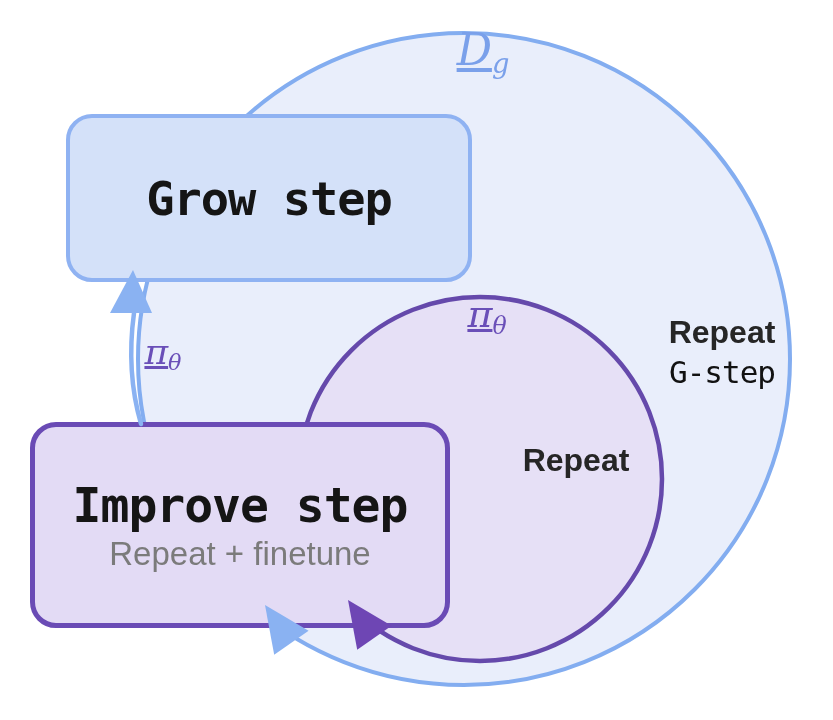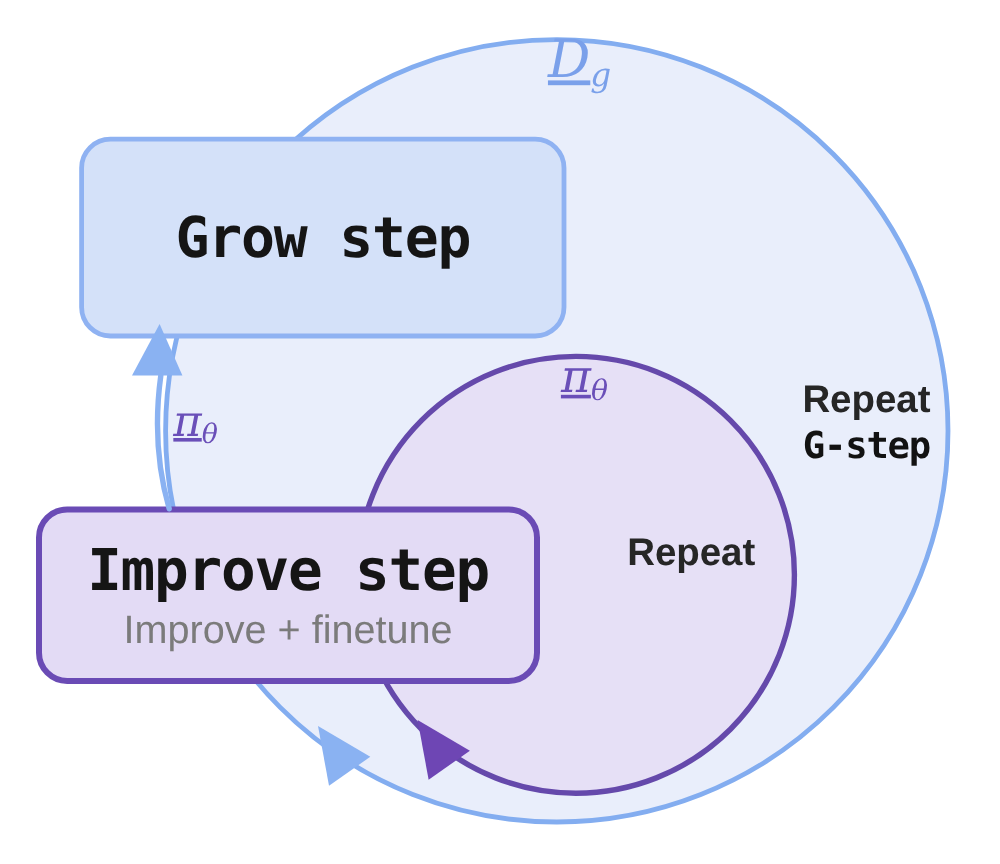--- a/index.html
+++ b/index.html
@@ -26,21 +26,21 @@
     justify-content: center;
     border-radius: 26px;
   }
   .grow-box {
     left: 32px; top: 114px; width: 406px; height: 168px;
     background: #d4e1f9;
     border: 4px solid #8fb2f2;
     margin-left: 34px;
   }
   .improve-box {
-    left: 30px; top: 422px; width: 420px; height: 148px;
+    left: 30px; top: 422px; width: 420px; height: 206px;
     background: #e3dbf5;
     border: 5px solid #6a4bb5;
     gap: 8px;
   }
   .box-title {
     font-family: "DejaVu Sans Mono", monospace;
     font-weight: 600;
     font-size: 47px;
     line-height: 1;
     letter-spacing: -1px;
@@ -74,21 +74,21 @@
   .repeat-g { left: 722px; top: 312px; }
   .repeat-i { left: 576px; top: 440px; }
   .repeat-word {
     font-family: "Liberation Sans", sans-serif;
     font-weight: 600;
     font-size: 32px;
     color: #262626;
   }
   .repeat-step {
     font-family: "DejaVu Sans Mono", monospace;
-    font-weight: 700;
+    font-weight: 400;
     font-size: 31px;
     letter-spacing: -1px;
     color: #121212;
   }
 </style>
 </head>
 <body>
 
 <div class="canvas">
 
@@ -96,21 +96,21 @@
     <circle cx="464" cy="359" r="326" stroke-width="4" fill="#e9eefb" stroke="#83adf0"></circle>
     <circle cx="480" cy="479" r="182" stroke-width="4.5" fill="#e6e0f6" stroke="#6549ab"></circle>
   </svg>
 
   <div class="node-box grow-box">
     <div class="box-title">Grow step</div>
   </div>
 
   <div class="node-box improve-box">
     <div class="box-title">Improve step</div>
-    <div class="box-subtitle">Improve + finetune</div>
+    <div class="box-subtitle">Repeat + finetune</div>
   </div>
 
   <svg class="layer z3" viewBox="0 0 833 720">
     <path d="M141,424 Q126,372 134,313" fill="none" stroke-width="4.5" stroke-linecap="round" stroke="#8ab2f2"></path>
     <polygon points="133,270 110,313 152,313" fill="#8ab2f2"></polygon>
     <polygon points="0,0 -21,46 21,46" transform="translate(265,605) rotate(-35)" fill="#8ab2f2"></polygon>
     <polygon points="0,0 -21,46 21,46" transform="translate(348,600) rotate(-35)" fill="#6e46b4"></polygon>
   </svg>
 
   <div class="lbl math dataset-label">

